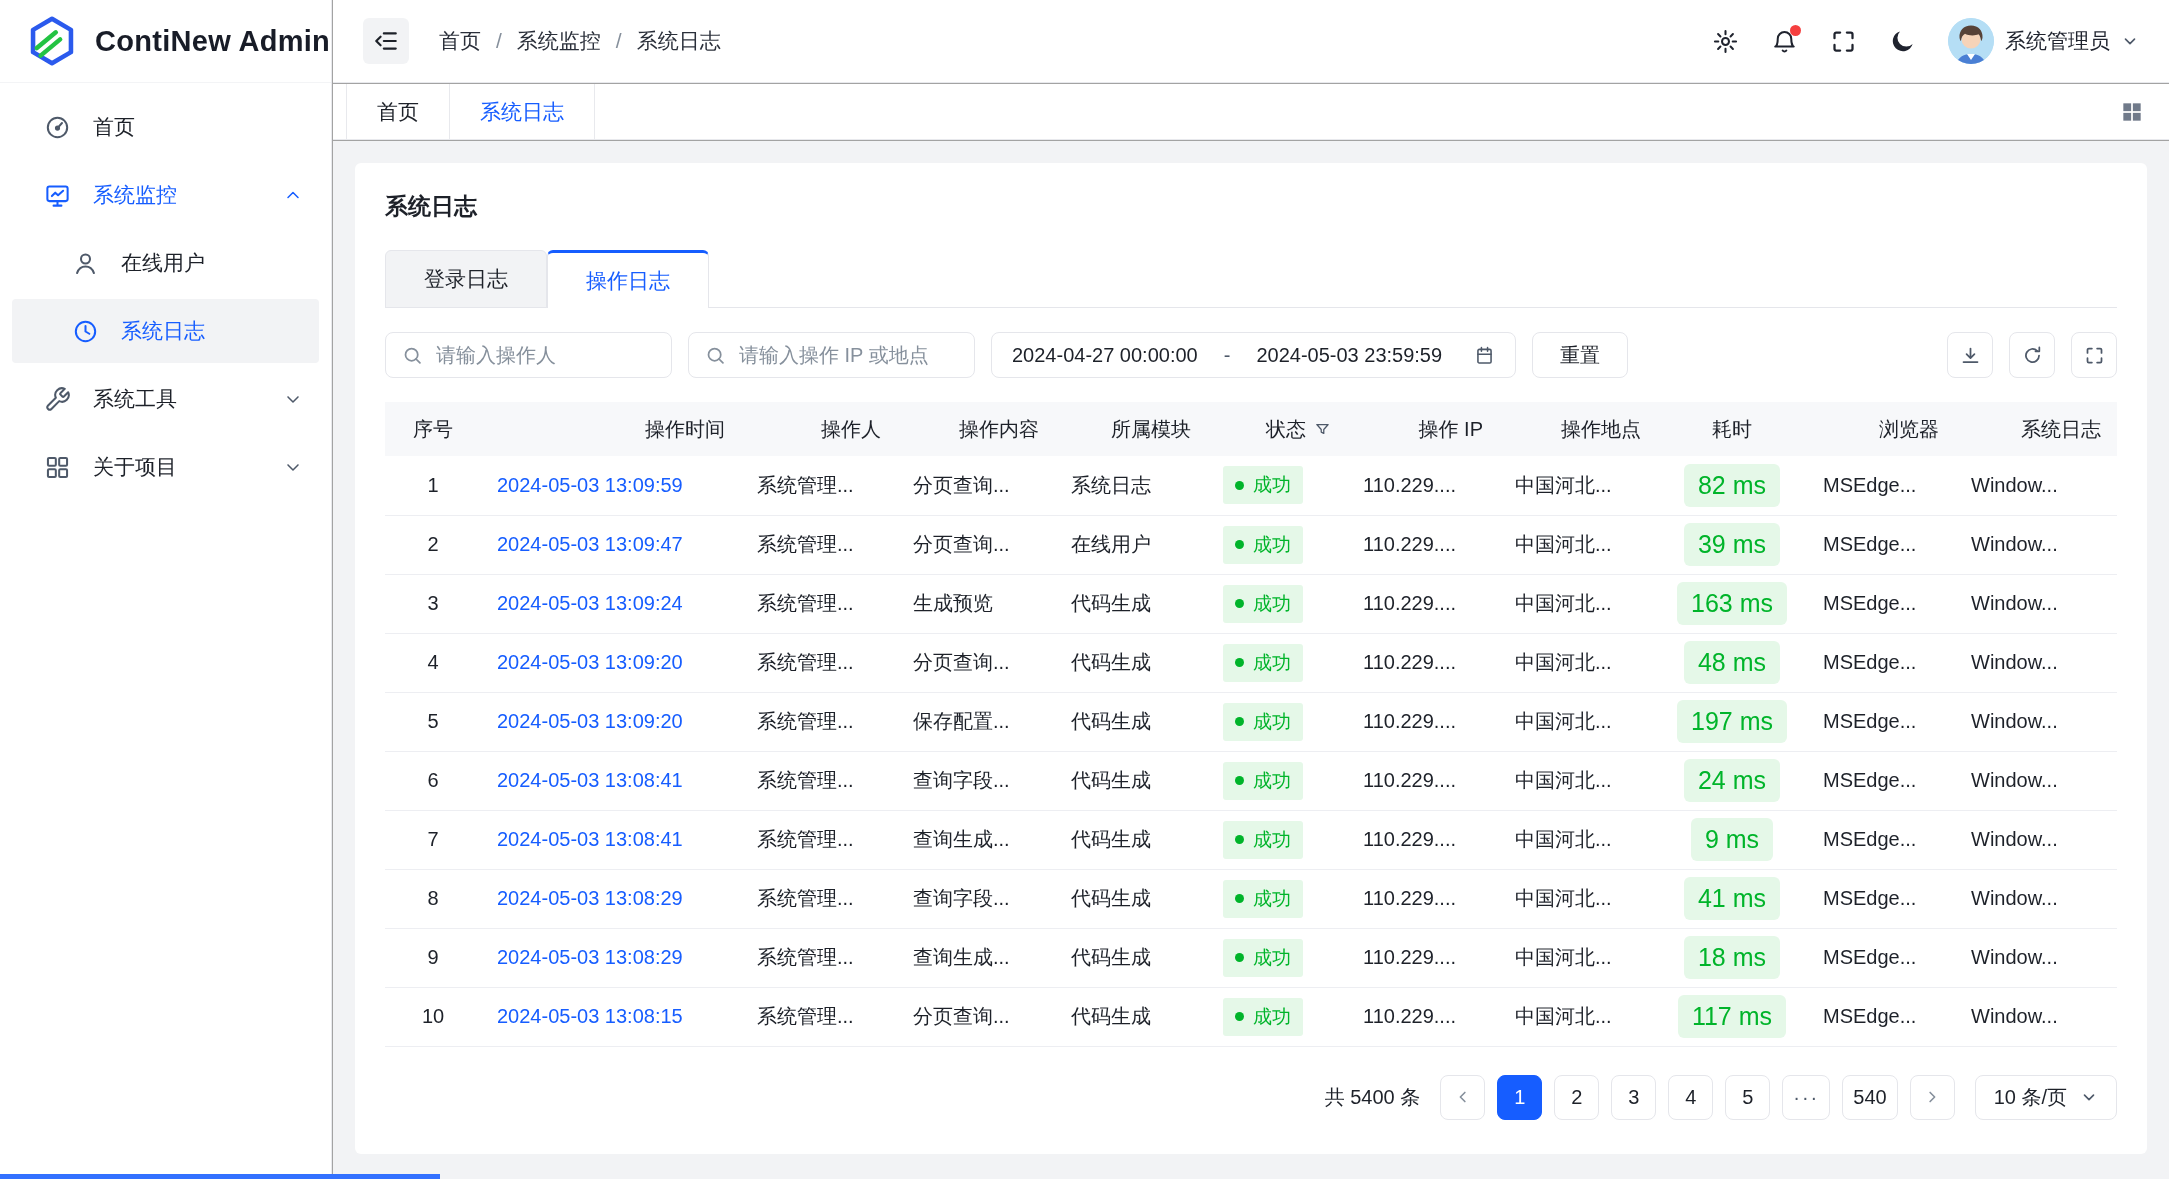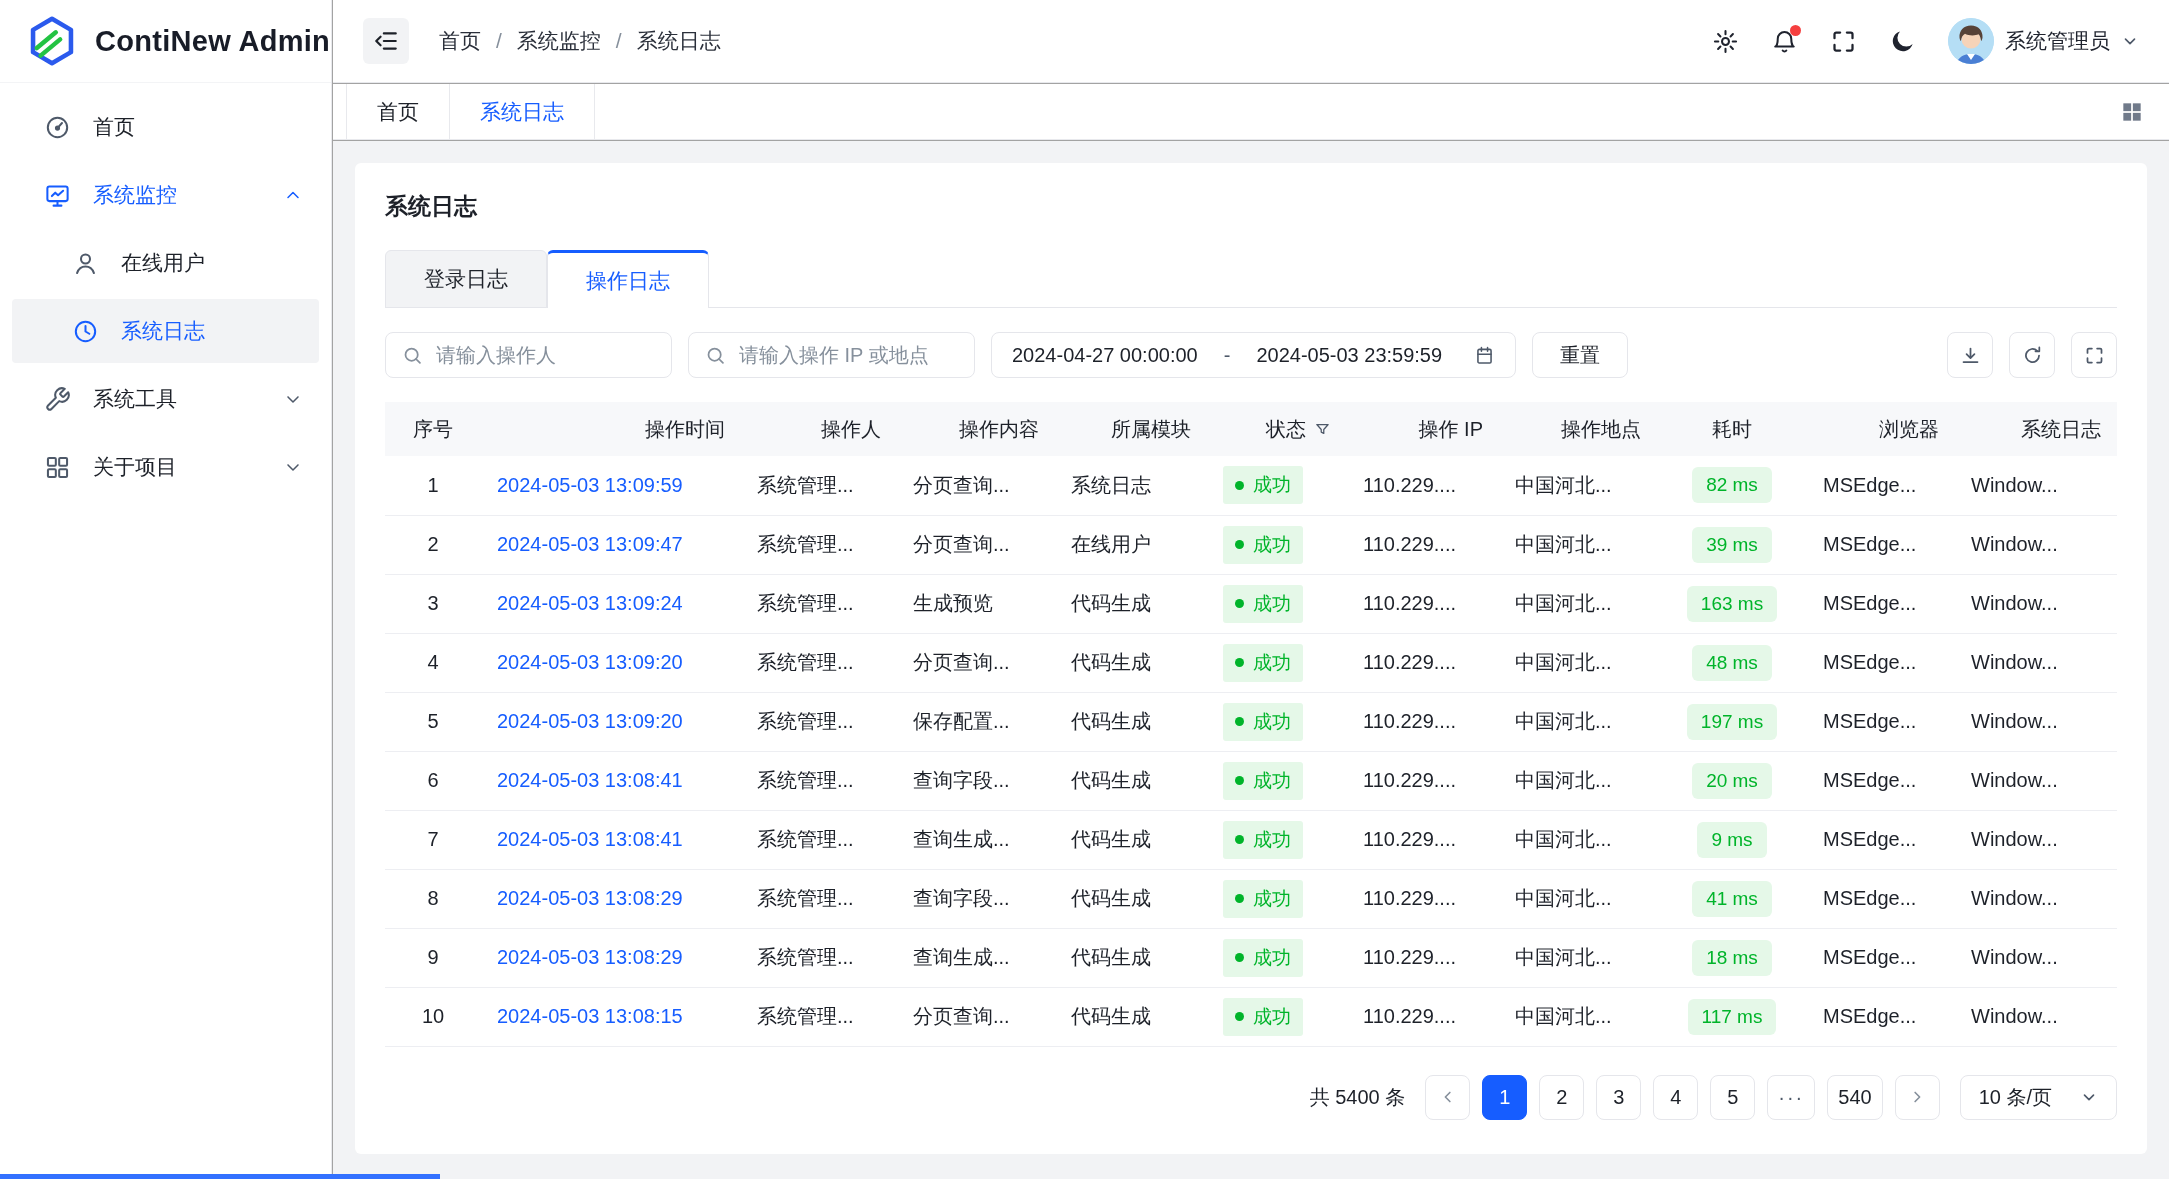--- a/index.html
+++ b/index.html
@@ -83,31 +83,31 @@
   .log-table thead th{background:#f7f8fa; height:54px; font-weight:500; color:var(--text); text-align:right; padding:0 16px; white-space:nowrap;}
   .log-table thead th.center{text-align:center;}
   .log-table tbody td{height:59px; border-bottom:1px solid #edeef2; padding:0 16px; color:var(--text); white-space:nowrap; overflow:hidden;}
   .log-table tbody td.center{text-align:center;}
   .th-flex{display:inline-flex; align-items:center; gap:8px;}
   .filter-funnel{width:17px; height:17px; color:var(--text2); cursor:pointer;}
   .filter-funnel svg{width:100%;height:100%;}
   .time-link{color:var(--primary); cursor:pointer;}
   .status-badge{display:inline-flex; align-items:center; gap:9px; background:var(--success-bg); border-radius:3px; padding:6px 12px; font-size:19px; color:var(--success);}
   .status-dot{width:9px; height:9px; border-radius:50%; background:var(--success);}
-  .dur-badge{display:inline-block; background:var(--success-bg); border-radius:6px; padding:7px 14px; font-size:19px; color:var(--success);}
+  .dur-badge{display:inline-block; background:var(--success-bg); border-radius:6px; padding:7px 14px; font-size:25px; color:var(--success);}
 
   
   .pagination{margin-top:28px; display:flex; align-items:center; justify-content:flex-end; gap:12px; font-size:20px; color:var(--text);}
   .pg-total{margin-right:8px;}
   .pg-btn{min-width:45px; height:45px; padding:0 10px; border:1px solid var(--border); border-radius:8px; background:#fff; display:flex; align-items:center; justify-content:center; cursor:pointer; color:var(--text);}
   .pg-btn.nav{color:var(--text3);}
   .pg-btn.nav svg{width:18px;height:18px;}
   .pg-btn.active{background:var(--primary); border-color:var(--primary); color:#fff;}
   .pg-btn.ellipsis{letter-spacing:2px; color:var(--text2);}
-  .size-select{margin-left:8px; height:45px; border:1px solid var(--border); border-radius:8px; background:#fff; display:flex; align-items:center; gap:28px; padding:0 18px; cursor:pointer;}
+  .size-select{margin-left:8px; height:45px; border:1px solid var(--border); border-radius:8px; background:#fff; display:flex; align-items:center; gap:13px; padding:0 18px; cursor:pointer;}
   .size-chev{width:18px;height:18px;color:var(--text2);}
   .size-chev svg{width:100%;height:100%;}
 
   .bottom-accent{position:absolute; left:0; bottom:0; width:440px; height:5px; background:#3371ff; z-index:9;}
 </style>
 </head>
 <body>
 
 <div class="app">
 
@@ -456,21 +456,21 @@
               <td><span class="time-link">2024-05-03 13:08:41</span></td>
               <td>系统管理...</td>
               <td>查询字段...</td>
               <td>代码生成</td>
               <td><span class="status-badge">
                   <span class="status-dot"></span>
                   <span>成功</span>
                 </span></td>
               <td>110.229....</td>
               <td>中国河北...</td>
-              <td class="center"><span class="dur-badge">20 ms</span></td>
+              <td class="center"><span class="dur-badge">24 ms</span></td>
               <td>MSEdge...</td>
               <td>Window...</td>
             </tr>
             <tr>
               <td class="center">7</td>
               <td><span class="time-link">2024-05-03 13:08:41</span></td>
               <td>系统管理...</td>
               <td>查询生成...</td>
               <td>代码生成</td>
               <td><span class="status-badge">

